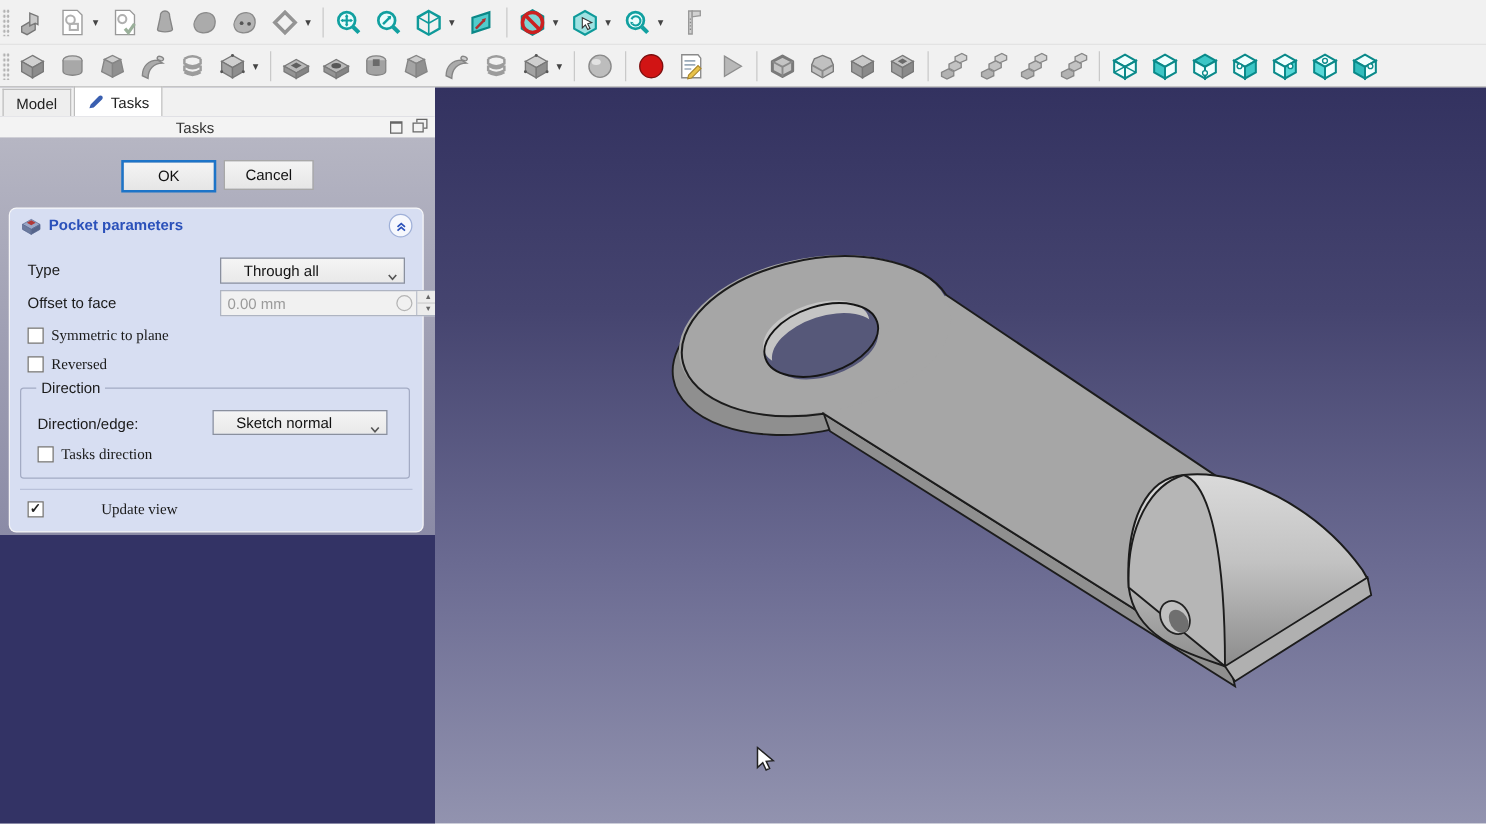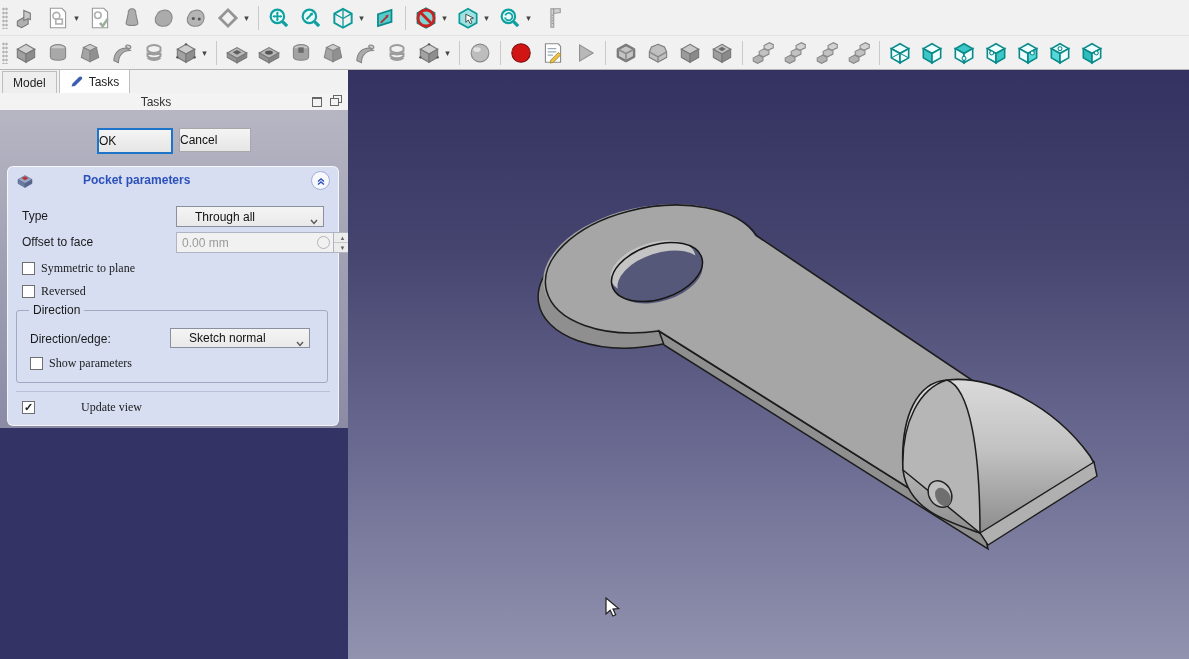--- a/index.html
+++ b/index.html
@@ -29,29 +29,29 @@
   .win-glyph{width:11px;height:10px;margin-right:7px;position:relative;}
   .win-glyph .r1{position:absolute;left:0;top:0;width:8px;height:7px;border:1px solid #666;}
   .win-glyph .r1.bar{border-top:2px solid #666;}
   .win-glyph .r2{position:absolute;left:3px;top:-2px;width:7px;height:6px;border:1px solid #666;background:#f3f3f3;}
   .win-glyph .r3{position:absolute;left:0;top:1px;width:7px;height:6px;border:1px solid #666;background:#f3f3f3;}
   #panel-grad{position:absolute;left:0;top:40px;width:348px;height:318px;
      background:linear-gradient(#b6b6c3,#9d9db2 55%,#8b8ba6);}
   #panel-navy{position:absolute;left:0;top:358px;width:348px;height:231px;background:#333365;}
   
   .qbtn{position:absolute;height:22px;font-size:12px;color:#111;background:linear-gradient(#f4f4f4,#e6e6e6);
-        border:1px solid #a8a8a8;display:flex;align-items:center;}
+        border:1px solid #a8a8a8;display:flex;align-items:center;justify-content:center;}
   #ok-btn{left:97px;top:18px;width:72px;border:2px solid #1d74c8;}
   #cancel-btn{left:179px;top:18px;width:70px;}
   
   #dialog{position:absolute;left:8px;top:57px;width:330px;height:258px;background:#d7def2;
           border-radius:5px;box-shadow:0 0 0 1px rgba(255,255,255,.9);}
   #dlg-header{position:absolute;left:0;top:0;width:100%;height:26px;display:flex;align-items:center;}
   #dlg-header .hicon{width:16px;height:16px;margin:0 6px 0 9px;}
-  #dlg-title{font-weight:bold;color:#2b51ba;font-size:12px;margin-left:44px;}
+  #dlg-title{font-weight:bold;color:#2b51ba;font-size:12px;}
   #collapse-btn{position:absolute;right:8px;top:4px;width:17px;height:17px;border-radius:50%;
       background:#f6f8fd;border:1px solid #9fb0d8;display:flex;align-items:center;justify-content:center;}
   .row-label{position:absolute;left:14px;font-size:12px;color:#1a1a1a;}
   .combo{position:absolute;height:21px;background:linear-gradient(#f4f4f4,#e9e9e9);border:1px solid #8a909e;
          display:flex;align-items:center;font-size:12px;color:#111;box-sizing:border-box;padding-left:18px;}
   .combo .chev{position:absolute;right:5px;top:7px;width:8px;height:6px;}
   #type-combo{left:168px;top:39px;width:148px;}
   #diredge-combo{left:162px;top:161px;width:140px;height:20px;}
   #offset-field{position:absolute;left:168px;top:65px;width:176px;height:21px;background:#f1f1f1;
         border:1px solid #aeb4c2;box-sizing:border-box;display:flex;align-items:center;color:#9a9a9a;font-size:12px;padding-left:5px;}
@@ -608,21 +608,21 @@
         <div class="combo" id="diredge-combo">
           <span>Sketch normal</span>
           <span class="chev">
             <svg viewBox="0 0 8 6">
                 <path d="M1 1l3 3.5L7 1" fill="none" stroke="#555" stroke-width="1.3"></path>
               </svg>
           </span>
         </div>
         <div class="cbrow" style="left:22px;top:189px;">
           <span class="cb"></span>
-          <span class="lbl">Show parameters</span>
+          <span class="lbl">Tasks direction</span>
         </div>
 
         <div id="dlg-hr"></div>
 
         <div class="cbrow" style="top:233px;gap:40px;">
           <span class="cb on"></span>
           <span class="lbl">Update view</span>
         </div>
       </div>
     </div>

